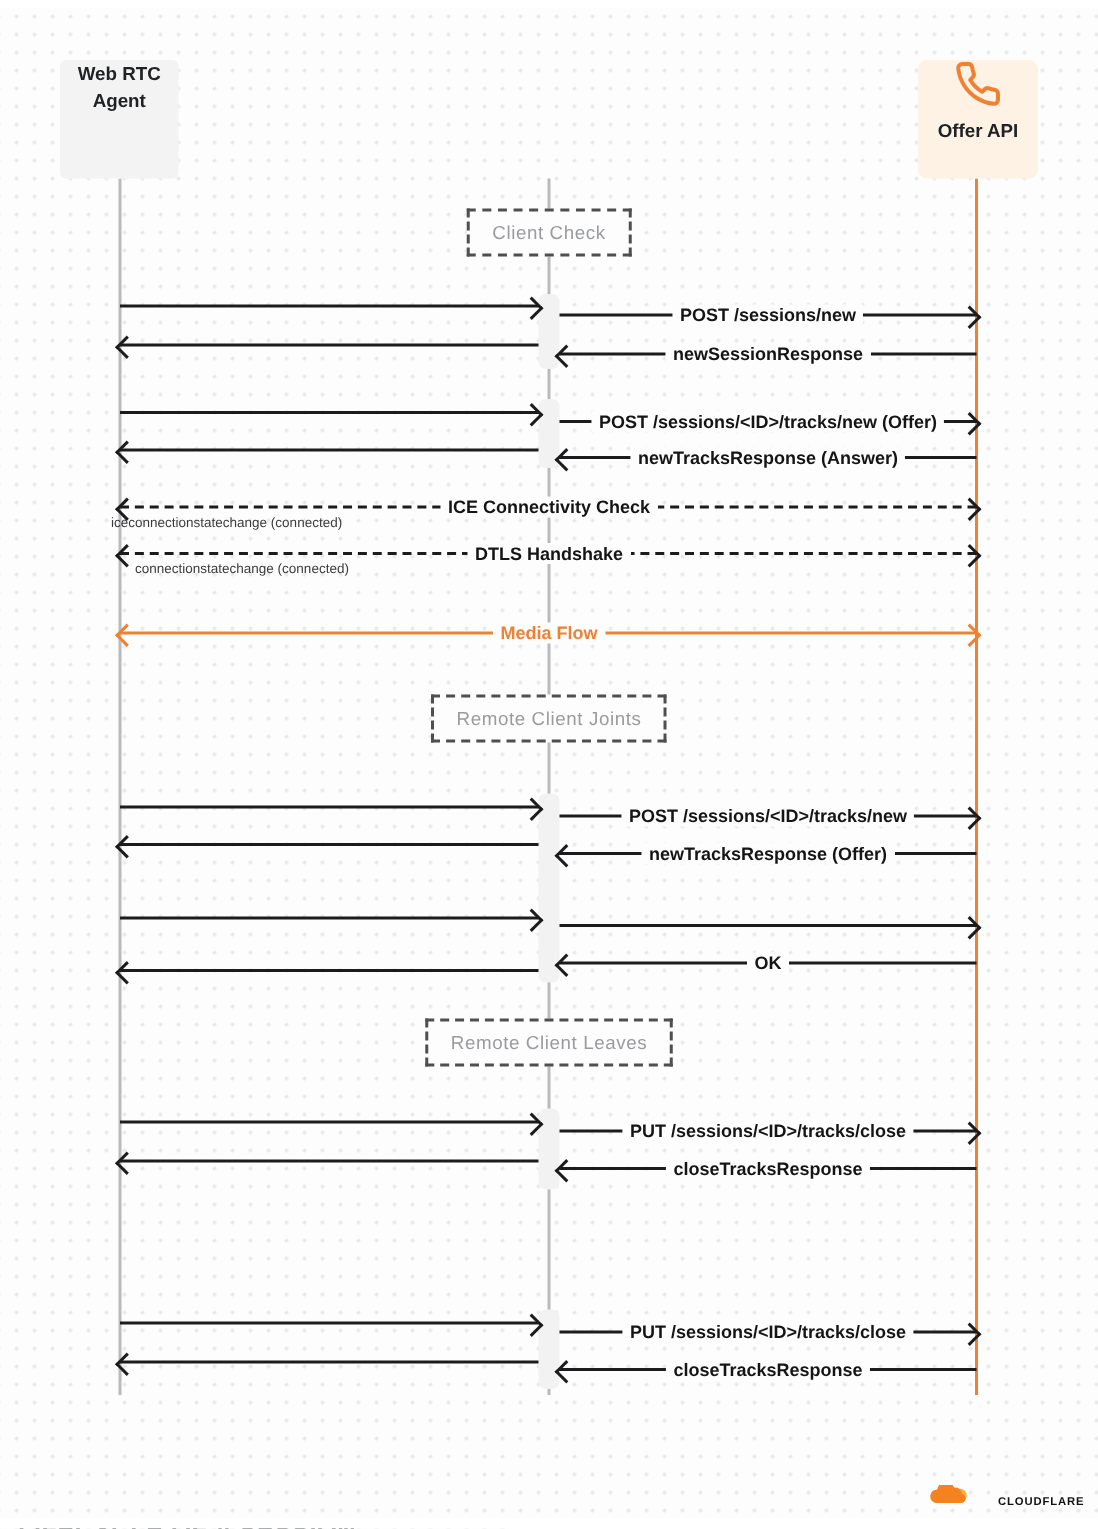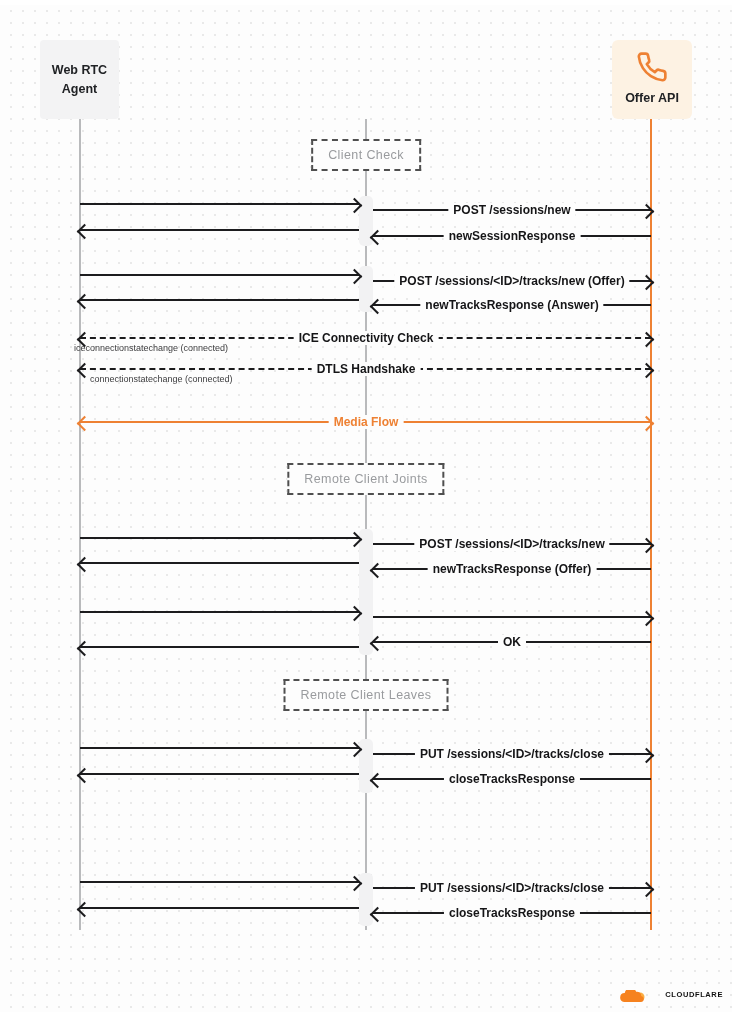--- a/index.html
+++ b/index.html
@@ -13,21 +13,21 @@
   .canvas{
     position:relative;width:732px;height:1019px;overflow:hidden;
     background-color:var(--bg);
     background-image:radial-gradient(circle,#e9e9e9 1.2px,transparent 1.2px);
     background-size:12px 12px;background-position:5px 5px;
   }
   .edge-strip{position:absolute;left:0;width:732px;background:#fff;}
   
   .actor{
     position:absolute;top:40px;height:79px;border-radius:4px;
-    display:flex;flex-direction:column;align-items:center;justify-content:center;
+    display:flex;flex-direction:column;align-items:center;
     font-weight:bold;font-size:12.5px;line-height:1.45;color:#202225;text-align:center;
   }
   .actor.gray{background:#f3f3f4;}
   .actor.cream{background:#fdf2e3;border-radius:6px;}
   .actor .phone-wrap{margin-bottom:6px;line-height:0;}
   
   .lifeline{position:absolute;top:119px;height:811px;width:2px;background:var(--lifeline);}
   .lifeline.orange{background:var(--orange);}
   
   .activation{position:absolute;left:359px;width:14px;background:#f2f2f3;border-radius:5px;}
@@ -58,21 +58,21 @@
   }
   .msg-label.orange{color:var(--orange);}
   .sub-label{
     position:absolute;font-size:9px;color:#3c3c3e;white-space:nowrap;
   }
   
   .footer-title{
     position:absolute;left:12px;top:987px;font-size:17px;font-weight:bold;
     color:#23272b;letter-spacing:.3px;margin-top:23px;
   }
-  .brand{position:absolute;right:9px;top:990px;display:flex;align-items:flex-start;gap:16px;}
+  .brand{position:absolute;right:9px;top:990px;display:flex;align-items:flex-end;gap:16px;}
   .brand-text{font-size:7.5px;font-weight:bold;color:#111;letter-spacing:.6px;}
 </style>
 </head>
 <body>
 
 <div class="canvas">
 
   <div class="lifeline" style="left:79px"></div>
   <div class="lifeline" style="left:365px"></div>
   <div class="lifeline orange" style="left:650px"></div>

